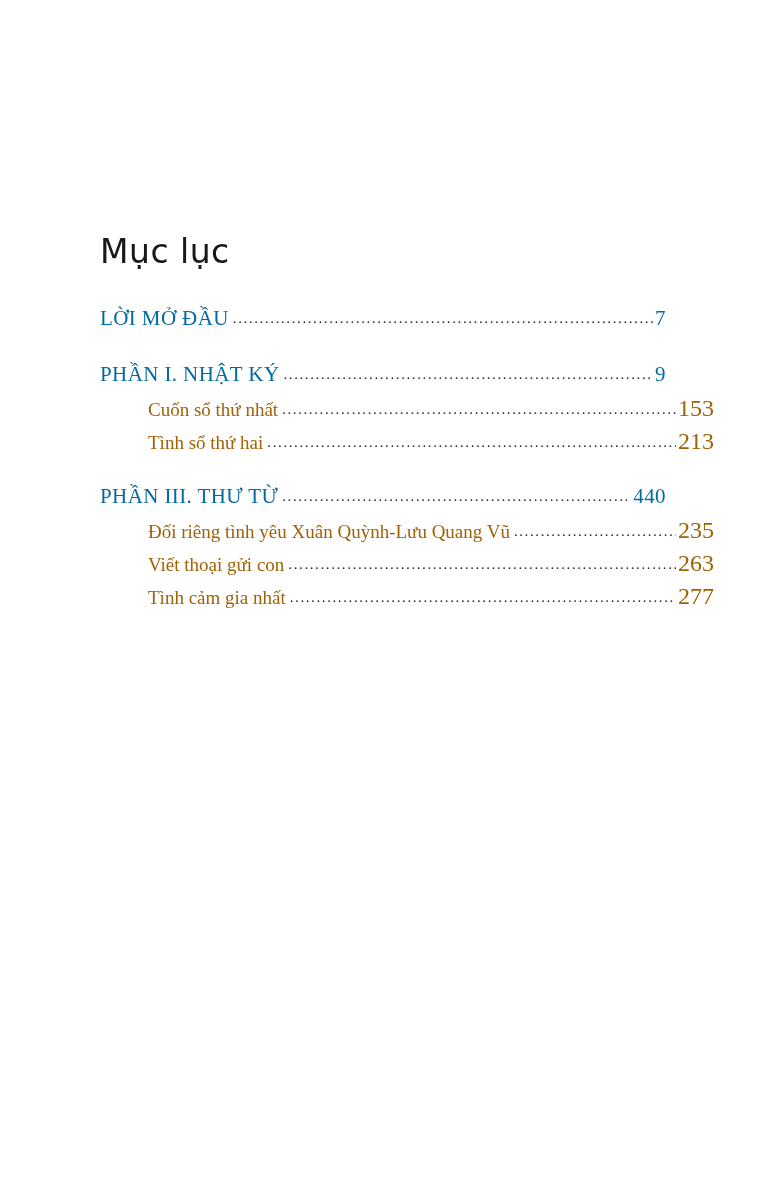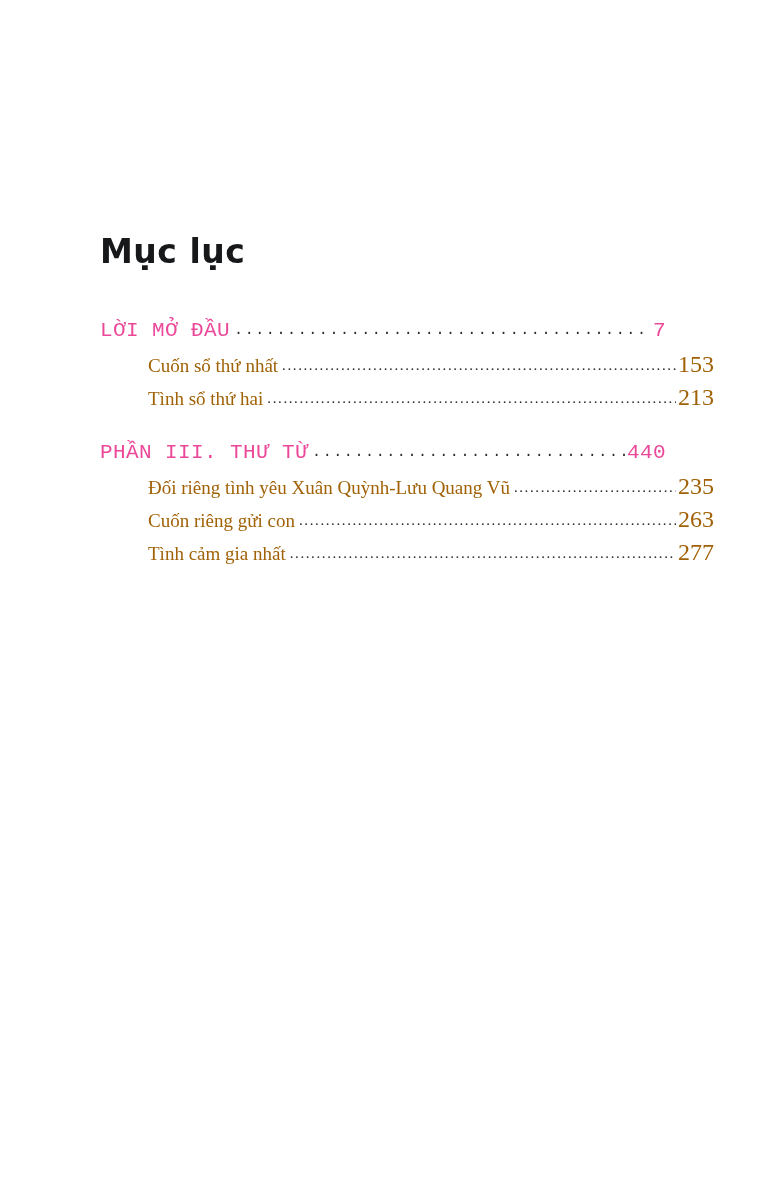--- a/index.html
+++ b/index.html
@@ -28,24 +28,24 @@
   .toc-wrap {
     position: absolute;
     left: 100px;
     top: 232px;
     width: 566px;
   }
 
   .toc-title {
     font-family: "DejaVu Sans", sans-serif;
     font-size: 33px;
-    font-weight: 700;
+    font-weight: 400;
     letter-spacing: 0.5px;
     color: #17181a;
-    margin: 0 0 48px 0;
+    margin: 0 0 36px 0;
     line-height: 1.2;
   }
 
   .toc-list {
     list-style: none;
     margin: 0;
     padding: 0;
   }
 
   .toc-item {
@@ -79,24 +79,24 @@
   }
 
   .toc-item .page-num {
     flex: 0 0 auto;
     text-align: right;
     white-space: nowrap;
   }
 
   
   .level1 {
-    font-family: Liberation Mono, monospace;
+    font-family: Liberation Serif, serif;
     font-size: 21px;
     letter-spacing: 0.4px;
-    color: #ec4899;
+    color: #0369a1;
     margin-top: 26px;
   }
   .level1:first-child { margin-top: 0; }
   .level1 .page-num { font-size: 21px; }
 
   
   .level2 {
     font-family: "Liberation Serif", serif;
     font-size: 19px;
     color: #a16207;
@@ -113,20 +113,25 @@
 <div class="page">
   <div class="toc-wrap">
     <h1 class="toc-title">Mục lục</h1>
 
     <ul class="toc-list" id="toc-list">
         <li class="toc-item level1">
           <span class="label">LỜI MỞ ĐẦU</span>
           <span class="dots"></span>
           <span class="page-num">7</span>
         </li>
+        <li class="toc-item level1 gap-top-lg">
+          <span class="label">PHẦN I. NHẬT KÝ</span>
+          <span class="dots"></span>
+          <span class="page-num">9</span>
+        </li>
         <li class="toc-item level2">
           <span class="label">Cuốn sổ thứ nhất</span>
           <span class="dots"></span>
           <span class="page-num">153</span>
         </li>
         <li class="toc-item level2">
           <span class="label">Tình sổ thứ hai</span>
           <span class="dots"></span>
           <span class="page-num">213</span>
         </li>
@@ -134,21 +139,21 @@
           <span class="label">PHẦN III. THƯ TỪ</span>
           <span class="dots"></span>
           <span class="page-num">440</span>
         </li>
         <li class="toc-item level2">
           <span class="label">Đối riêng tình yêu Xuân Quỳnh-Lưu Quang Vũ</span>
           <span class="dots"></span>
           <span class="page-num">235</span>
         </li>
         <li class="toc-item level2">
-          <span class="label">Cuốn riêng gửi con</span>
+          <span class="label">Viết thoại gửi con</span>
           <span class="dots"></span>
           <span class="page-num">263</span>
         </li>
         <li class="toc-item level2">
           <span class="label">Tình cảm gia nhất</span>
           <span class="dots"></span>
           <span class="page-num">277</span>
         </li>
       </ul>
   </div>

